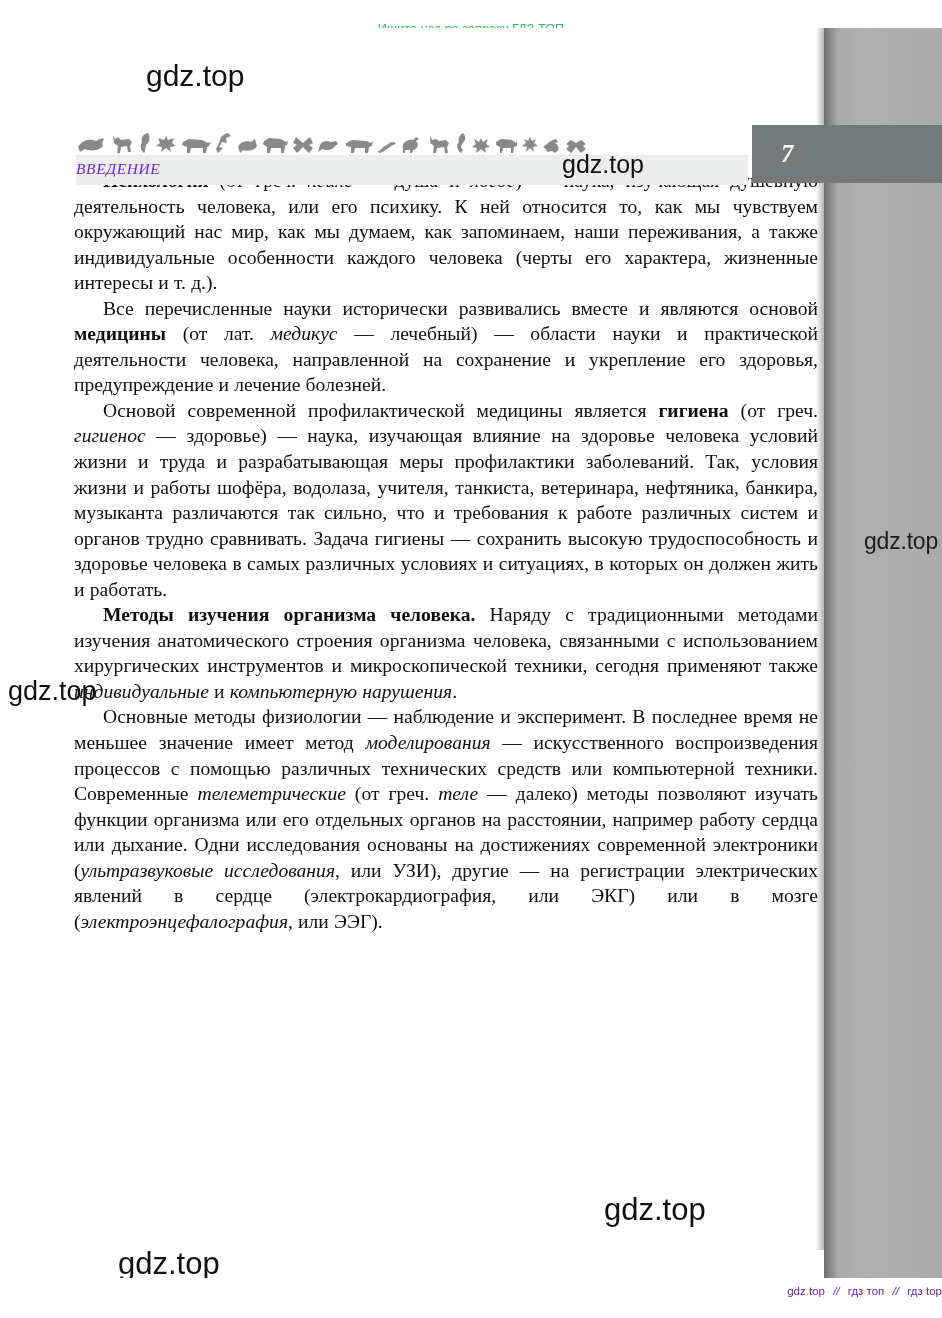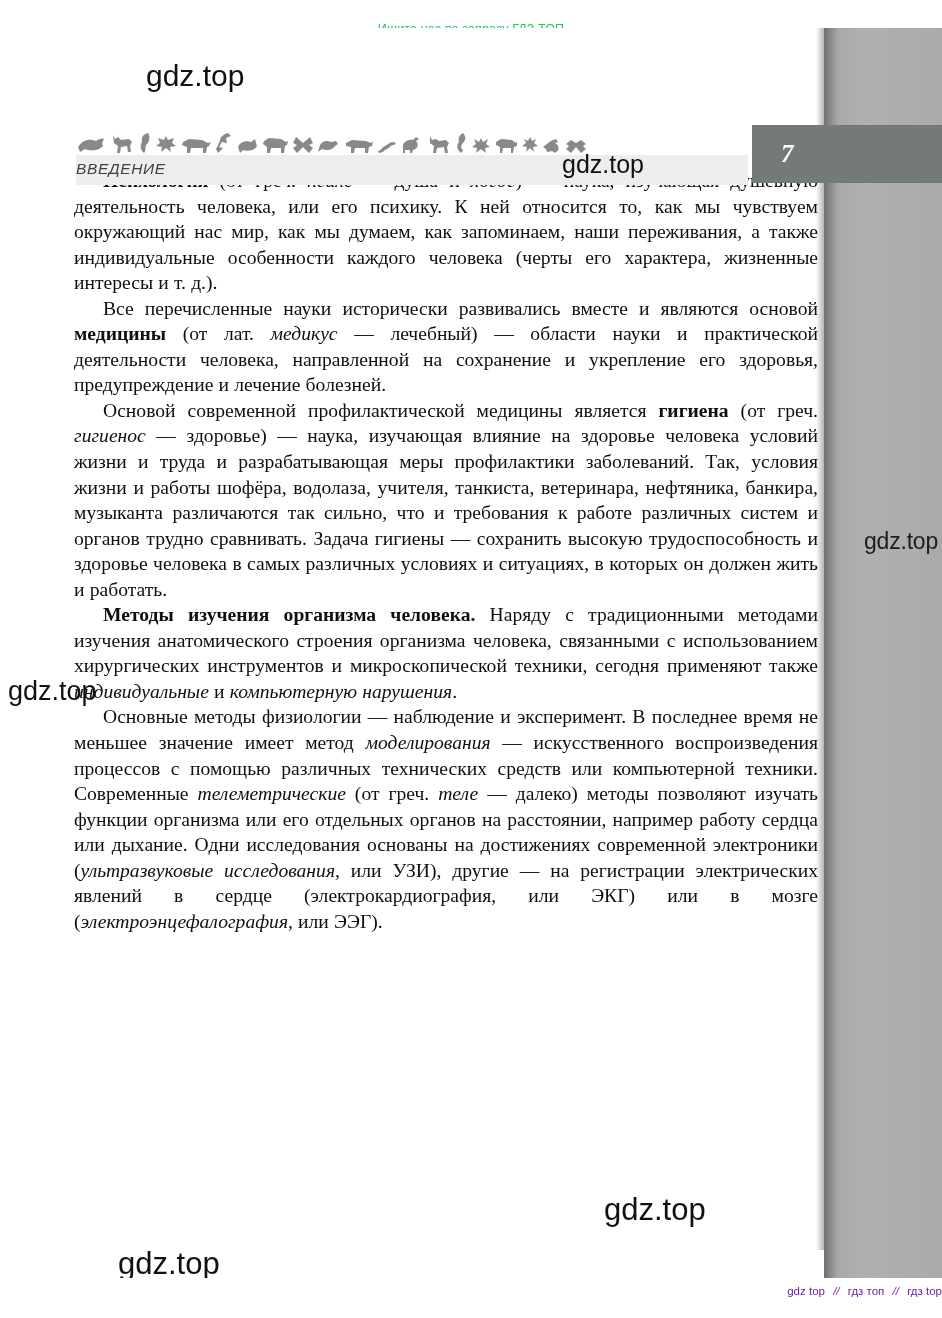--- a/index.html
+++ b/index.html
@@ -130,25 +130,25 @@
     left: 76px;
     width: 672px;
     height: 30px;
     background: #eceded;
     z-index: 3;
   }
   #running-head .rh-label {
     position: absolute;
     left: 0px;
     top: 5px;
-    font-family: Liberation Sans, sans-serif;
+    font-family: Liberation Serif, serif;
     font-style: italic;
     font-size: 15.5px;
     letter-spacing: 0.6px;
-    color: #404040;
+    color: #6d28d9;
   }
   #running-head-watermark {
     position: absolute;
     top: 122px;
     left: 562px;
     font-family: "Liberation Sans", sans-serif;
     font-size: 25px;
     color: #101010;
     z-index: 4;
   }

